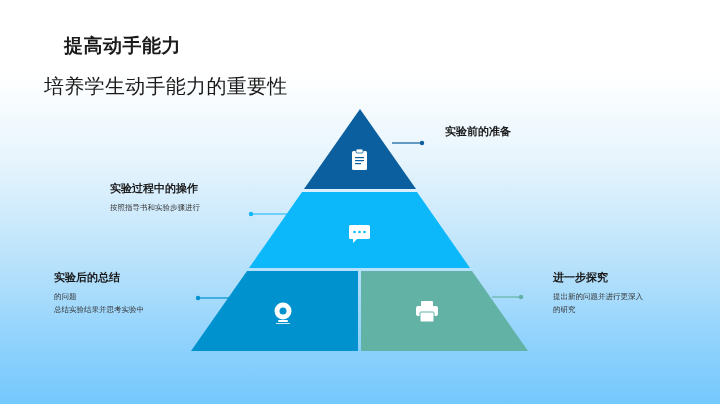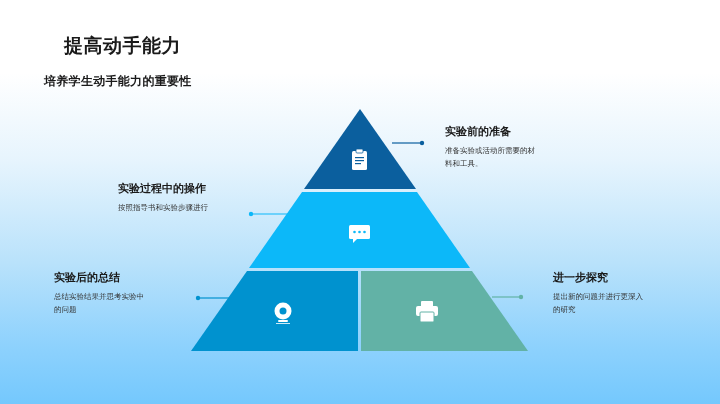--- a/index.html
+++ b/index.html
@@ -1,20 +1,20 @@
 <!DOCTYPE html>
 <html><head>
 <meta charset="utf-8">
 <style>
   html,body{margin:0;padding:0;}
   body{width:720px;height:404px;overflow:hidden;position:relative;
     font-family:"DejaVu Sans","Liberation Sans",sans-serif;
     background:linear-gradient(180deg,#ffffff 0%,#ffffff 18%,#e6f4fd 40%,#b9e2fb 65%,#8fd2fd 85%,#74c8fd 100%);}
   .title{position:absolute;left:44px;top:33px;font-size:19px;font-weight:bold;color:#1a1a1a;letter-spacing:0.5px;margin-left:20px;}
-  .subtitle{position:absolute;left:44px;top:73px;font-size:12px;font-weight:bold;color:#1a1a1a;letter-spacing:0.3px;}
+  .subtitle{position:absolute;left:44px;top:73px;font-size:20px;font-weight:normal;color:#1a1a1a;letter-spacing:0.3px;}
   svg.pyr{position:absolute;left:0;top:0;}
   .card{position:absolute;}
   .card .h{font-size:11px;font-weight:bold;color:#1a1a1a;margin-bottom:5px;font-family:Liberation Mono, monospace;}
   .card .d{font-size:7.5px;color:#333;line-height:13px;}
 </style>
 </head>
 <body>
 
 <div class="title">提高动手能力</div>
 <div class="subtitle">培养学生动手能力的重要性</div>
@@ -68,38 +68,34 @@
 
   <g fill="#ffffff">
     <rect x="421" y="301" width="12" height="6" rx="1"></rect>
     <rect x="416" y="306" width="22" height="10" rx="2"></rect>
     <rect x="420" y="312" width="14" height="10" rx="1" fill="#ffffff" stroke="#62b2a6" stroke-width="1"></rect>
   </g>
 </svg>
 
 <div class="card" style="left:445px;top:124px;width:120px;">
   <div class="h">实验前的准备</div>
-  <div class="d">
-    <div>准备实验或活动所需要的材</div>
-    <div>料和工具。</div>
-  </div>
 </div>
 
-<div class="card" style="left:110px;top:181px;width:130px;margin-left:8px;">
+<div class="card" style="left:110px;top:181px;width:130px;">
   <div class="h">实验过程中的操作</div>
   <div class="d">
     <div>按照指导书和实验步骤进行</div>
   </div>
 </div>
 
 <div class="card" style="left:54px;top:270px;width:120px;">
   <div class="h">实验后的总结</div>
   <div class="d">
+    <div>的问题</div>
     <div>总结实验结果并思考实验中</div>
-    <div>的问题</div>
   </div>
 </div>
 
 <div class="card" style="left:553px;top:270px;width:120px;">
   <div class="h">进一步探究</div>
   <div class="d">
     <div>提出新的问题并进行更深入</div>
     <div>的研究</div>
   </div>
 </div>

